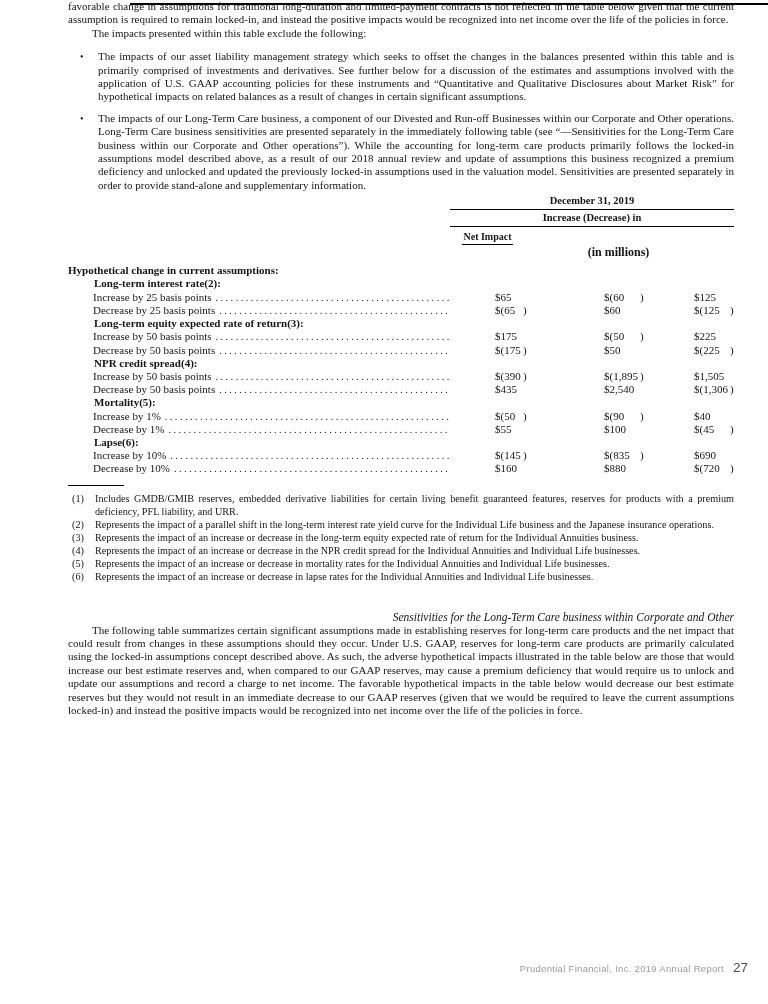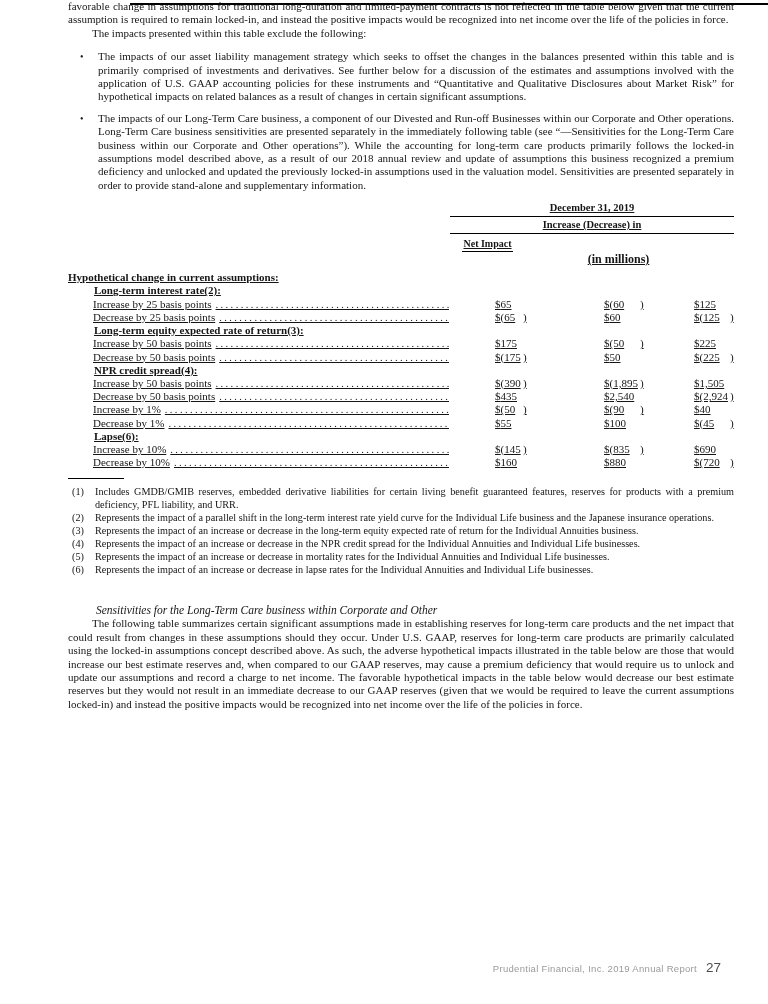--- a/index.html
+++ b/index.html
@@ -10,21 +10,21 @@
   p.body{font-size:11px;line-height:13.4px;text-align:justify;margin:0;}
   .para1{margin-top:25px;}
   .intro{margin-top:17px;text-indent:24px;}
   .bullets{margin-top:10px;}
   .bullet{display:flex;margin-left:12px;}
   .bullet + .bullet{margin-top:8px;}
   .bullet .marker{width:18px;flex:none;font-size:10px;line-height:13.4px;}
   .bullet .btxt{flex:1;font-size:11px;line-height:13.4px;text-align:justify;}
 
   
-  .tbl{margin-top:10px;text-decoration:underline;}
+  .tbl{margin-top:3px;}
   .tbl-head{margin-left:382px;width:284px;font-weight:bold;text-align:center;}
   .tbl-title{font-size:10.5px;line-height:12px;padding-bottom:2px;border-bottom:1.5px solid #000;}
   .tbl-sub{font-size:10.5px;line-height:12px;padding:2px 0 2px;border-bottom:1.5px solid #000;}
   .tbl-cols{display:flex;align-items:flex-end;padding-top:4px;}
   .tbl-cols .tc{font-size:10px;line-height:11px;border-bottom:1.2px solid #000;padding-bottom:2px;}
   .tc1{width:108px;}
   .tc2{width:103px;margin-left:10px;}
   .tc3{width:51px;margin-left:12px;}
   .tbl-units{margin-left:499px;width:103px;text-align:center;font-weight:bold;
              font-size:12px;line-height:13px;padding-top:1px;}
@@ -43,24 +43,24 @@
   .m .cur{flex:none;}
   .m .n{flex:1;white-space:nowrap;}
   .m .p{width:4px;flex:none;}
 
   .fn-rule{margin-top:9px;width:56px;border-top:1.3px solid #000;}
   .fns{margin-top:6px;}
   .fn{display:flex;font-size:10.2px;line-height:13px;}
   .fn .fn-num{flex:none;width:23px;padding-left:4px;}
   .fn .fn-text{flex:1;text-align:justify;}
 
-  .sec-head{margin:27px 0 0 28px;font-style:italic;font-size:11.5px;line-height:14px;}
+  .sec-head{margin:27px 0 0 28px;font-style:italic;font-size:11.5px;line-height:14px;text-align:right;}
   .sec-para{margin-top:11px;text-indent:24px;}
 
-  .footer{position:absolute;top:960px;right:47px;display:flex;align-items:baseline;
+  .footer{position:absolute;top:960px;right:20px;display:flex;align-items:baseline;
           font-family:"Liberation Sans", sans-serif;}
   .footer .ft{font-size:9.5px;color:#9a9a9a;letter-spacing:0.3px;}
   .footer .pg{font-size:13.5px;color:#4c4c4c;margin-left:9px;}
 </style>
 </head>
 <body>
 
 <div class="page">
   <div class="top-rule"></div>
 
@@ -206,23 +206,26 @@
               <span class="n">435</span>
               <span class="p"></span>
             </span>
             <span class="m m2">
               <span class="cur">$</span>
               <span class="n">2,540</span>
               <span class="p"></span>
             </span>
             <span class="m m3">
               <span class="cur">$</span>
-              <span class="n">(2,924</span>
-              <span class="p">)</span>
-            </span>
+              <span class="n">(1,306</span>
+              <span class="p">)</span>
+            </span>
+          </div>
+          <div class="trow sub-heading">
+            <span class="lab">Mortality(5):</span>
           </div>
           <div class="trow data">
             <span class="lab">Increase by 1%</span>
             <span class="lead">........................................................................................................................</span>
             <span class="m m1">
               <span class="cur">$</span>
               <span class="n">(50</span>
               <span class="p">)</span>
             </span>
             <span class="m m2">

